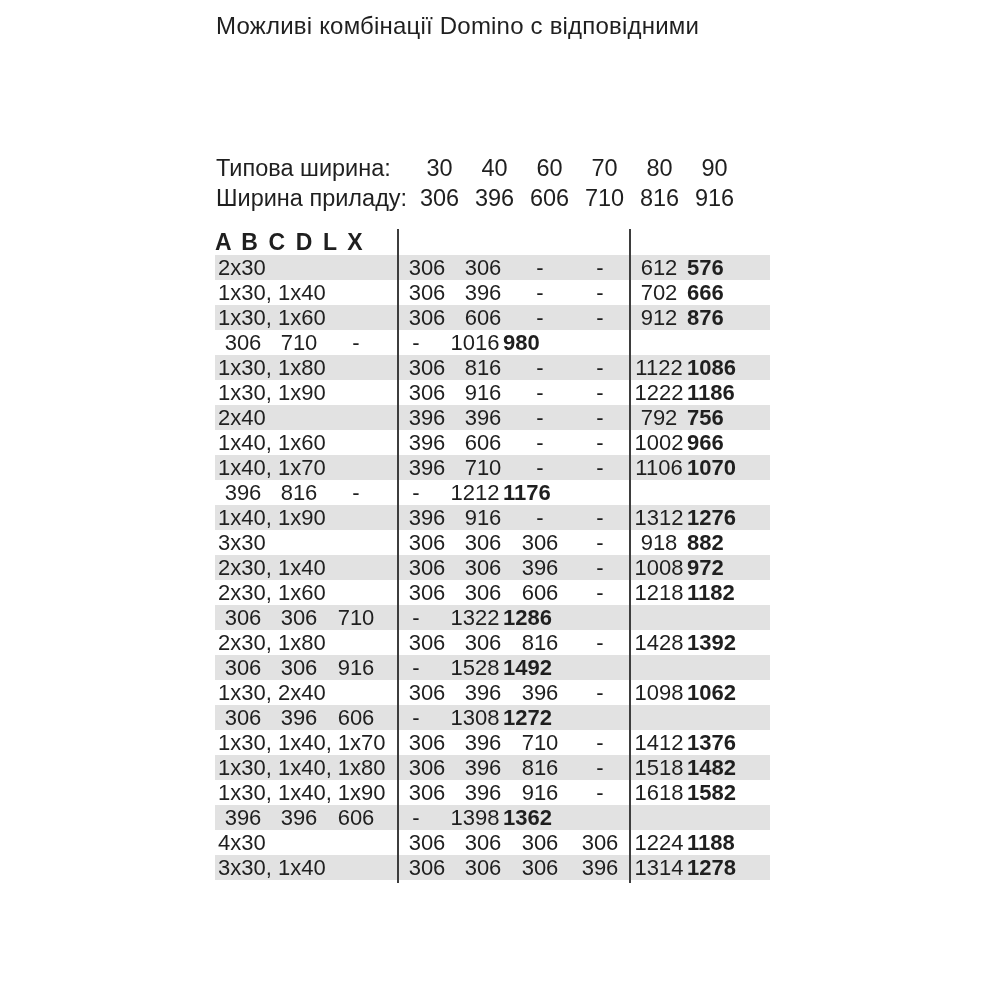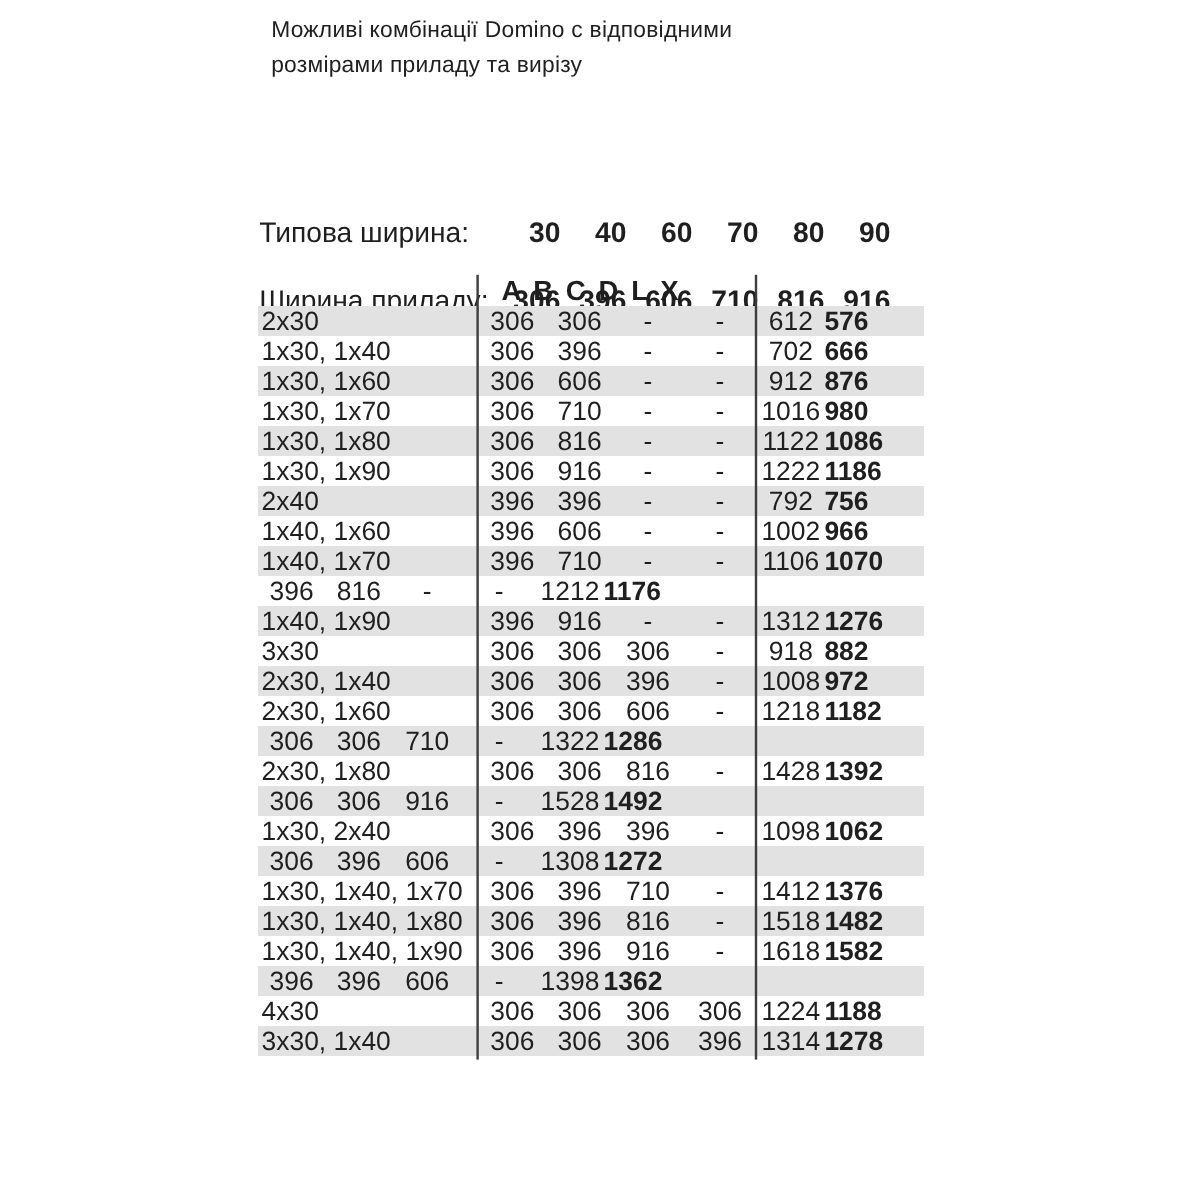--- a/index.html
+++ b/index.html
@@ -5,39 +5,39 @@
   html, body { margin:0; padding:0; }
   body {
     width:1000px; height:1000px;
     background:#ffffff;
     color:#1f1f1f;
     font-family:"Liberation Sans", sans-serif;
     position:relative;
     overflow:hidden;
   }
   .title {
-    position:absolute; left:226px; top:11px;
-    font-size:19px; line-height:29px;
+    position:absolute; left:216px; top:11px;
+    font-size:24px; line-height:29px;
     letter-spacing:0.2px;
   }
   .info {
     position:absolute; left:216px; top:153px;
     font-size:23.5px; line-height:30px;
   }
-  .info-row { display:flex;margin-top:26px; }
+  .info-row { display:flex; }
   .info-label { width:196px; }
-  .info-val { width:55px; text-align:right;font-weight:bold; }
+  .info-val { width:55px; text-align:center; }
 
   .table {
     position:absolute; left:215px; top:229px; width:555px;
     font-size:22px;
   }
   .thead { height:26px; }
   .letters {
-    display:inline-block; margin-left:203px;
+    display:inline-block; 
     font-weight:bold; font-size:23px;
     word-spacing:3px; letter-spacing:0.6px;
   }
   .trow { display:flex; height:25px; align-items:center; }
   .trow.stripe { background:#e2e2e2; }
   .c-label { width:184px; padding-left:3px; box-sizing:border-box; white-space:nowrap; }
   .c-a { width:56px; text-align:center; }
   .c-b { width:56px; text-align:center; }
   .c-c { width:58px; text-align:center; }
   .c-d { width:62px; text-align:center; }
@@ -48,21 +48,20 @@
     background:#3d3d3d;
   }
   .vline1 { left:182px; }
   .vline2 { left:414px; }
 </style>
 </head>
 <body>
 
 <div class="title">
   <div>Можливі комбінації Domino с відповідними</div>
-  <div>розмірами приладу та вирізу</div>
 </div>
 
 <div class="info">
   <div class="info-row">
     <span class="info-label">Типова ширина:</span>
     <span class="info-val">30</span>
     <span class="info-val">40</span>
     <span class="info-val">60</span>
     <span class="info-val">70</span>
     <span class="info-val">80</span>
@@ -105,21 +104,20 @@
       <div class="trow stripe">
     <span class="c-label">1x30, 1x60</span>
     <span class="c-a">306</span>
     <span class="c-b">606</span>
     <span class="c-c">-</span>
     <span class="c-d">-</span>
     <span class="c-l">912</span>
     <span class="c-x">876</span>
   </div>
       <div class="trow">
-    <span class="c-label">1x30, 1x70</span>
     <span class="c-a">306</span>
     <span class="c-b">710</span>
     <span class="c-c">-</span>
     <span class="c-d">-</span>
     <span class="c-l">1016</span>
     <span class="c-x">980</span>
   </div>
       <div class="trow stripe">
     <span class="c-label">1x30, 1x80</span>
     <span class="c-a">306</span>

